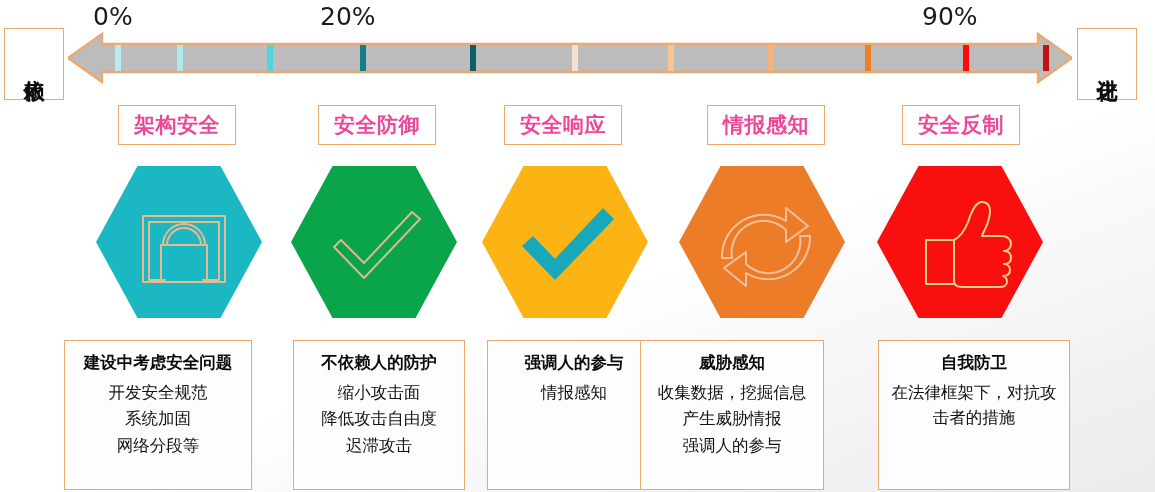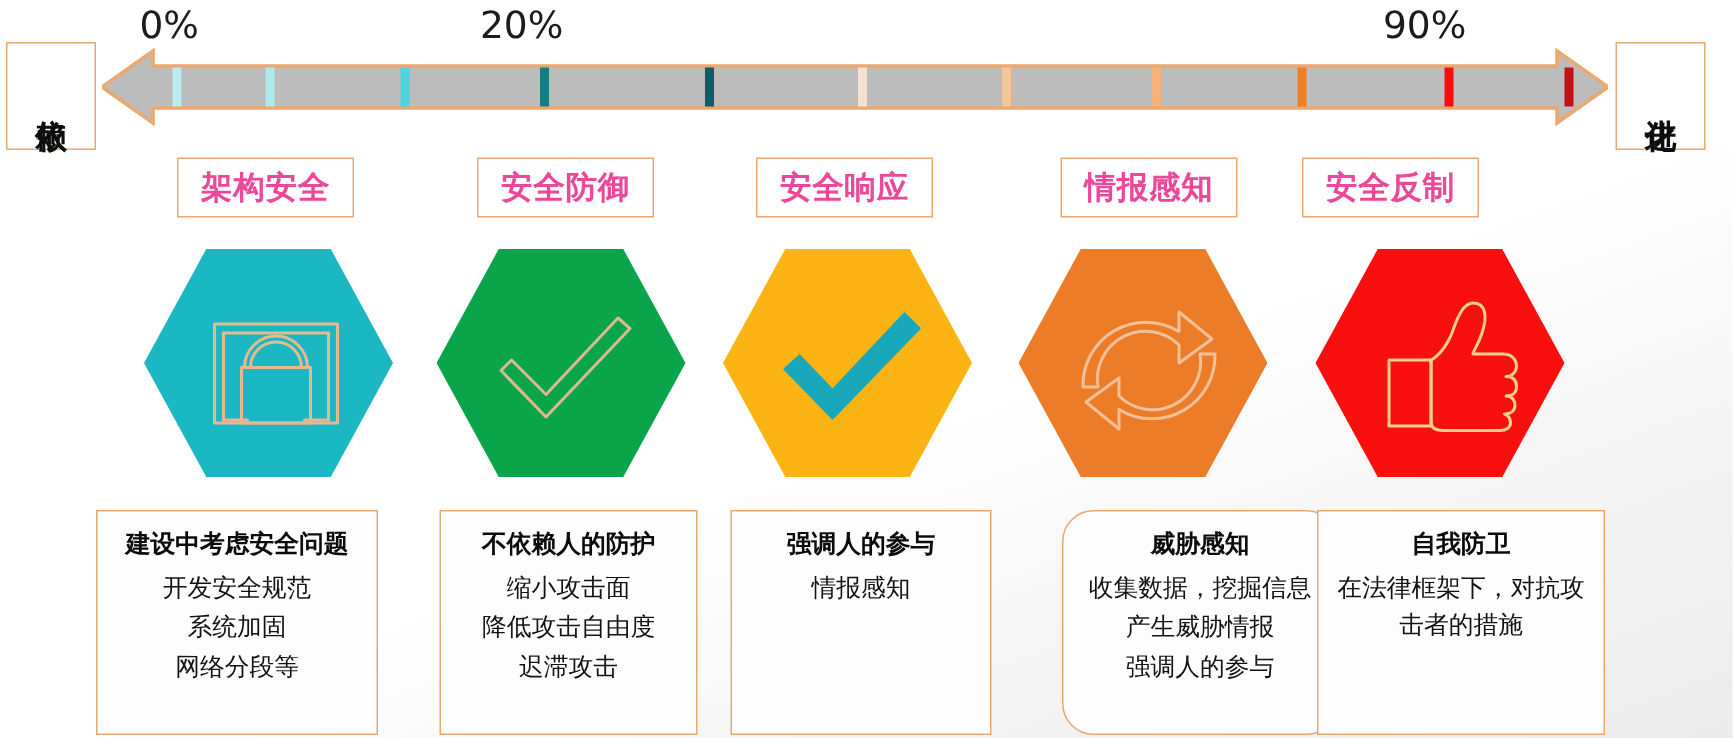--- a/index.html
+++ b/index.html
@@ -69,21 +69,21 @@
     padding:10px 4px 4px 4px;
     text-align:center;
   }
   .desc .dtitle{
     font-size:16.5px;font-weight:bold;color:#0b0b0b;
     font-family:"DejaVu Sans",sans-serif;
     line-height:1.5;margin-bottom:4px;white-space:nowrap;
   }
   .desc .dline{
     font-size:16.5px;color:#121212;
-    font-family:Liberation Mono, monospace;
+    font-family:Liberation Serif, serif;
     line-height:1.62;
   }
   .desc.wrapline .dline{line-height:1.55;}
 </style>
 </head>
 <body>
 
 <div id="stage">
 
   <div id="pct-layer">
@@ -187,27 +187,27 @@
         <svg width="166" height="152" viewBox="0 0 166 152">
        <polygon points="41.5,0 124.5,0 166,76 124.5,152 41.5,152 0,76" fill="#ec7c28"></polygon>
        <g transform="translate(25,26)">
          <g fill="none" stroke="#f3c09a" stroke-width="2" stroke-linejoin="round" stroke-linecap="round">
         <path d="M18 66 A42 42 0 0 1 82 29 L82 16 L104 34 L82 50 L82 38 A32 32 0 0 0 28 66 Z"></path>
         <path d="M106 44 A42 42 0 0 1 42 81 L42 94 L20 76 L42 60 L42 72 A32 32 0 0 0 96 44 Z"></path>
       </g>
        </g>
      </svg>
       </div>
-      <div class="desc" style="left: 708px; width: 184px; border-radius: 21px;">
+      <div class="desc" style="left: 640px; width: 184px;">
         <div class="dtitle">威胁感知</div>
         <div class="dline">收集数据，挖掘信息</div>
         <div class="dline">产生威胁情报</div>
         <div class="dline">强调人的参与</div>
       </div>
-      <div class="cat-box" style="left: 868px; width: 118px;">
+      <div class="cat-box" style="left: 902px; width: 118px;">
         <span>安全反制</span>
       </div>
       <div class="hex" style="left: 877px;">
         <svg width="166" height="152" viewBox="0 0 166 152">
        <polygon points="41.5,0 124.5,0 166,76 124.5,152 41.5,152 0,76" fill="#fa0f0f"></polygon>
        <g transform="translate(25,26)">
          <g fill="none" stroke="#f6cf8f" stroke-width="2" stroke-linejoin="round" stroke-linecap="round">
         <path d="M24 48 L52 48 L52 92 L24 92 Z"></path>
         <path d="M52 48 C56 46 62 40 66 30 C70 18 74 10 80 10 C88 10 90 18 86 30 C83 39 80 42 80 44 L100 44
                  C106 44 109 48 109 52 C109 56 106 59 102 59 C107 59 109 62 109 66 C109 70 106 72 102 72

